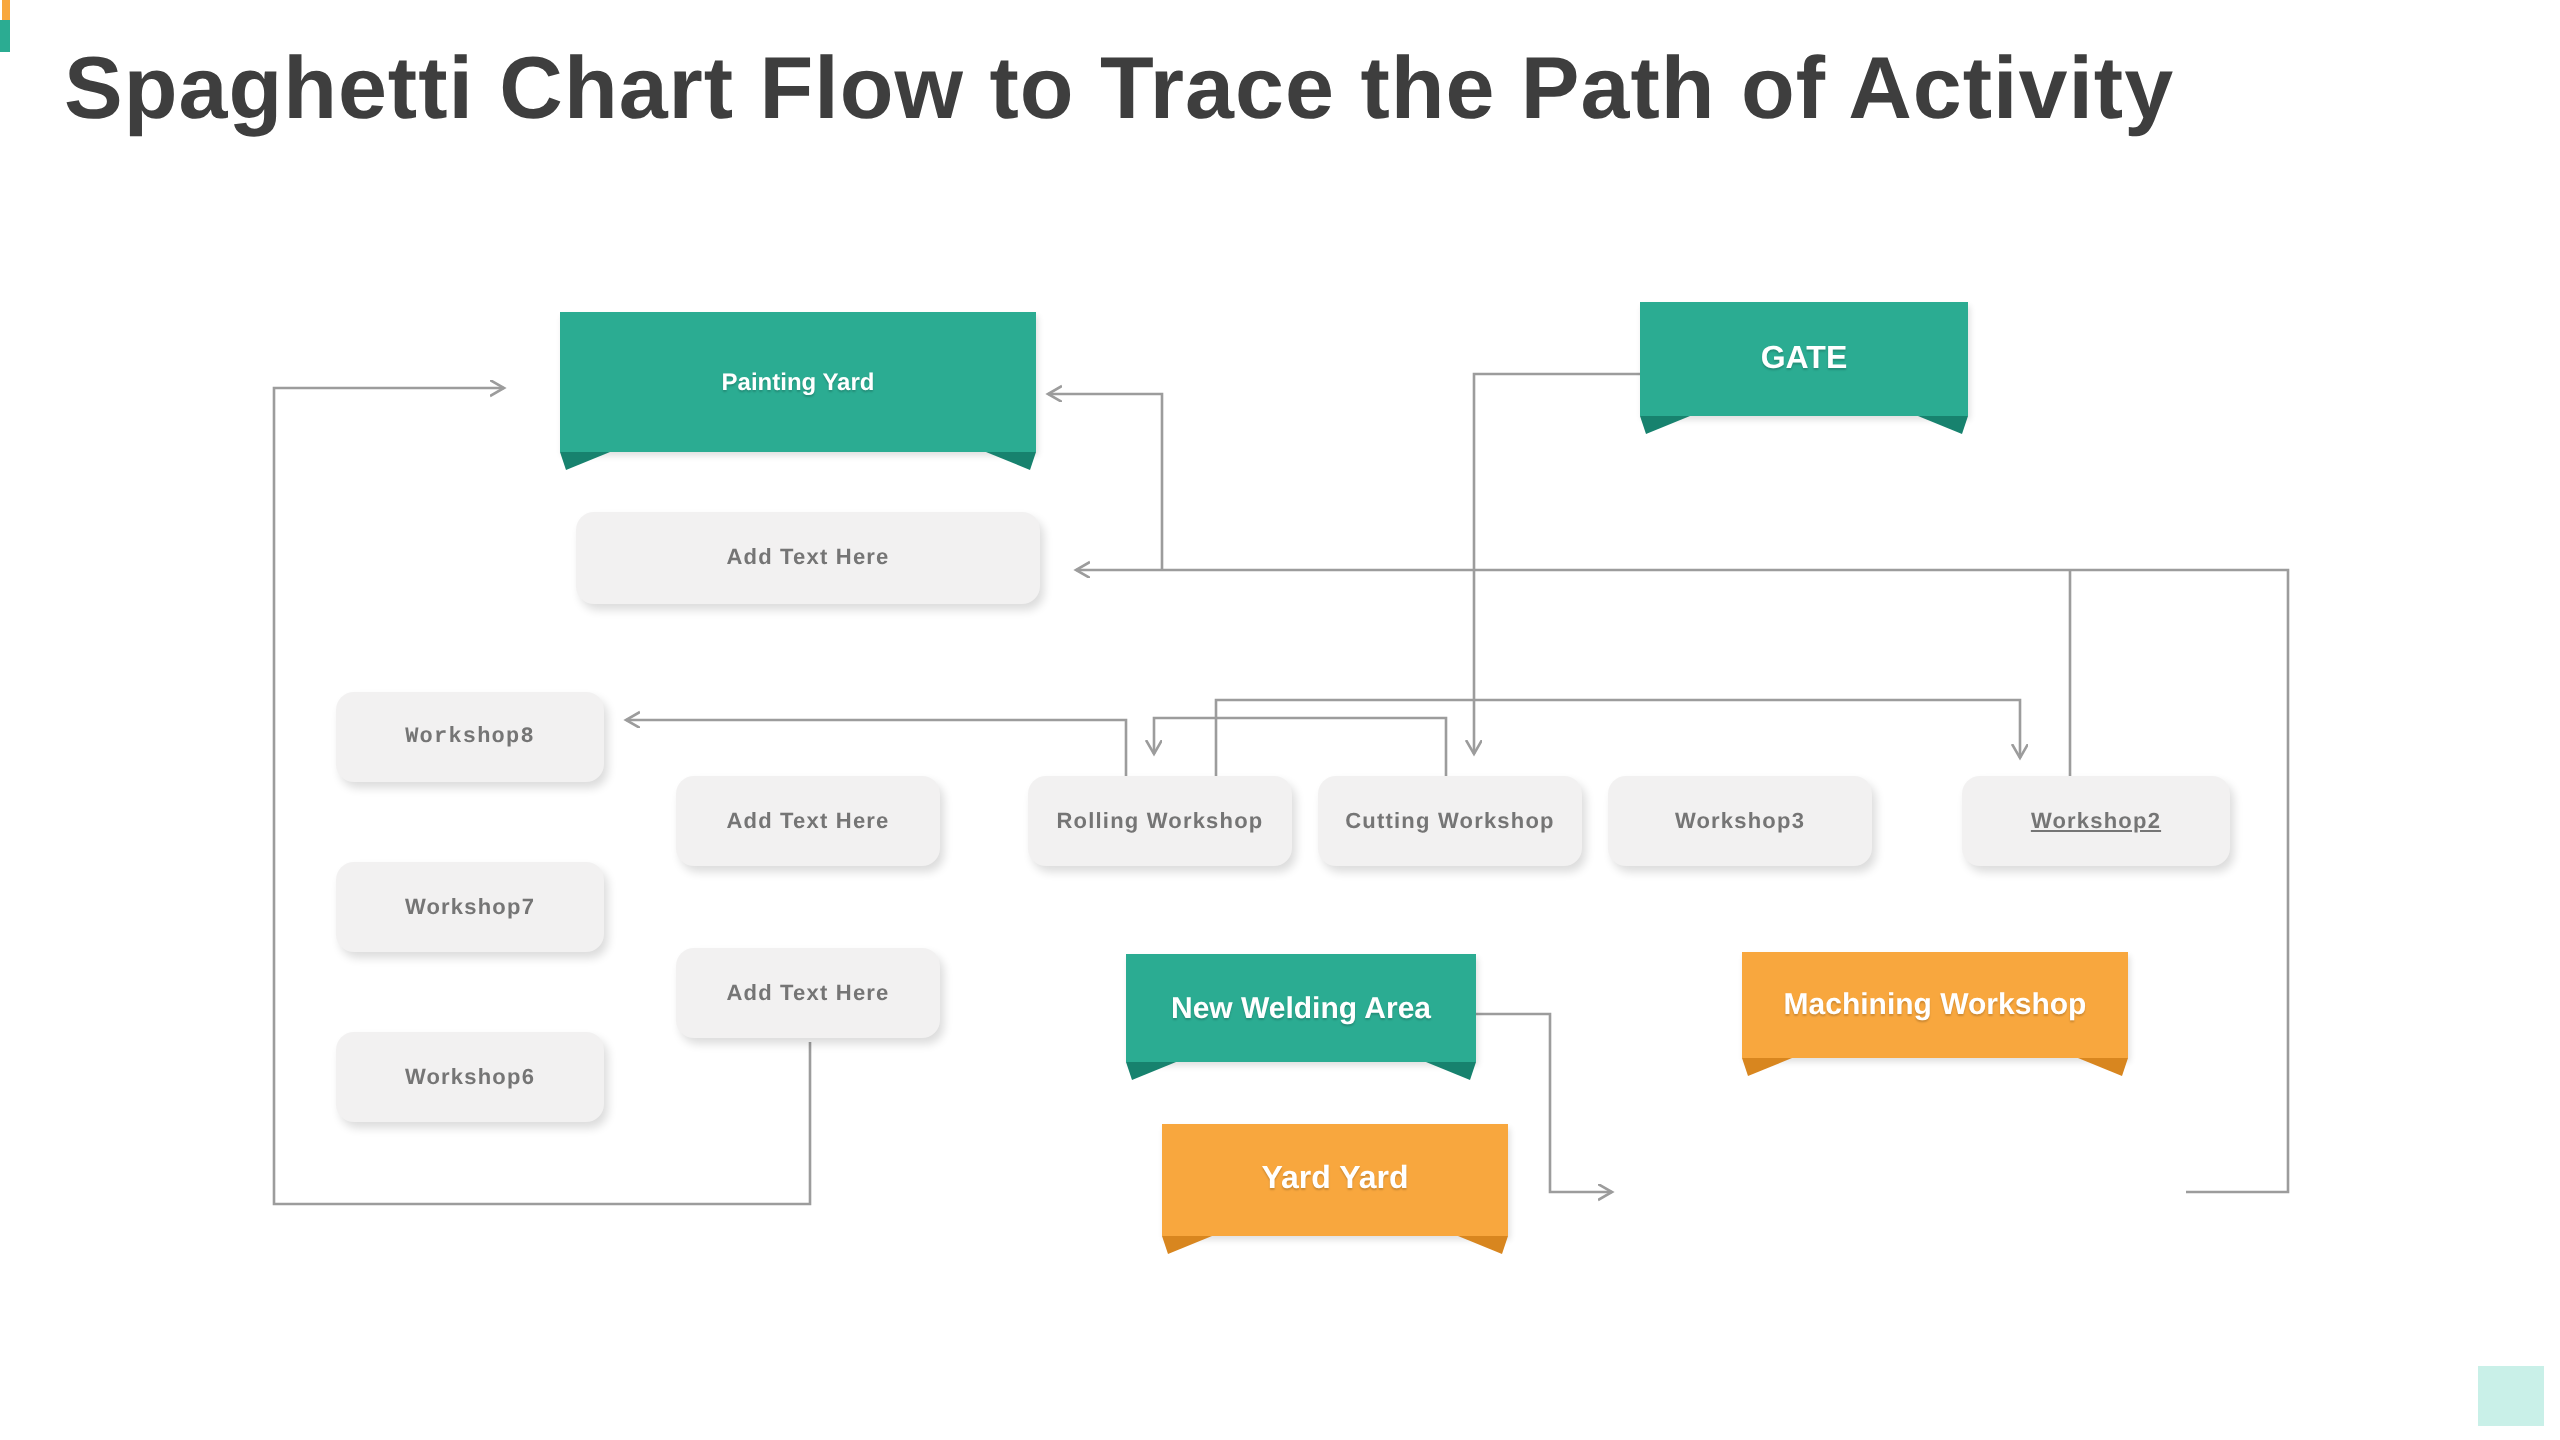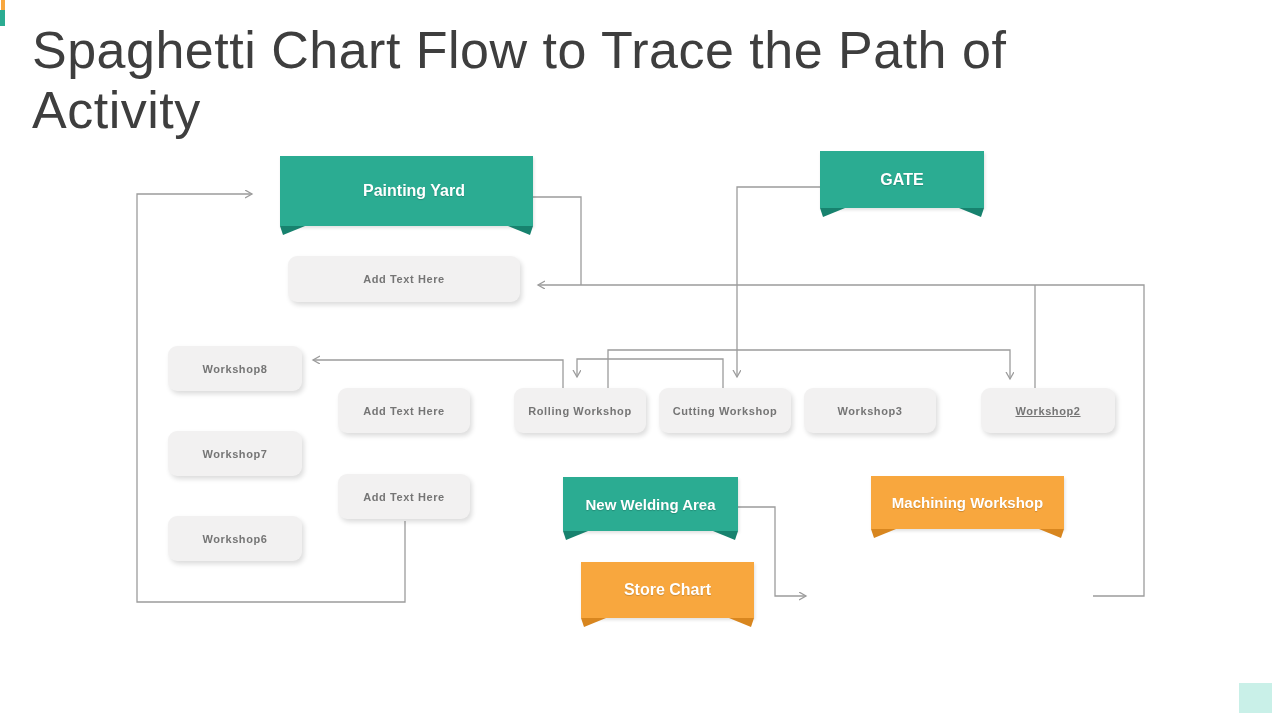--- a/index.html
+++ b/index.html
@@ -5,39 +5,39 @@
   html,body{margin:0;padding:0;background:#ffffff;}
   body{font-family:"Liberation Sans", sans-serif;}
   .slide{position:relative;width:1280px;height:720px;background:#ffffff;overflow:hidden;}
 
   
   .accent-orange{position:absolute;left:1px;top:0;width:4px;height:10px;background:var(--orange);}
   .accent-teal{position:absolute;left:0;top:10px;width:5px;height:16px;background:var(--teal);}
 
   
   .title{position:absolute;left:32px;top:20px;width:1100px;
-         font-size:52px;font-weight:400;letter-spacing:.5px;color:var(--title_text);}
+         font-size:44px;font-weight:700;letter-spacing:.5px;color:var(--title_text);}
 
   
   .wires{position:absolute;left:0;top:0;z-index:1;}
   .flow{fill:none;stroke:var(--line);stroke-width:1.3px;}
   .arrowhead{fill:none;stroke:var(--line);stroke-width:1.3px;}
 
   
   .ribbon{position:absolute;z-index:2;display:flex;align-items:center;justify-content:center;
           color:#ffffff;font-weight:bold;text-align:center;
           text-shadow:0 1px 1px rgba(0,0,0,.18);box-shadow:1px 2px 3px rgba(0,0,0,.12);}
   .ribbon.teal{background:var(--teal);}
   .ribbon.orange{background:var(--orange);margin-left:16px;}
   .fold{position:absolute;top:100%;width:25px;height:9px;}
   .fold.l{left:0;clip-path:polygon(0 0,100% 0,12% 100%);}
   .fold.r{right:0;clip-path:polygon(0 0,100% 0,88% 100%);}
   .teal .fold{background:var(--teal_dark);}
   .orange .fold{background:var(--orange_dark);}
-  .fs17{font-size:16px;padding-left:15px;} .fs16{font-size:16px;} .fs15{font-size:15px;}
+  .fs17{font-size:12px;} .fs16{font-size:16px;} .fs15{font-size:15px;}
 
   
   .gbox{position:absolute;z-index:2;display:flex;align-items:center;justify-content:center;
         background:var(--gray_box);border-radius:9px;
         box-shadow:2px 3px 5px rgba(0,0,0,.14);
         color:var(--gray_text);font-size:11px;font-weight:bold;letter-spacing:.6px;}
 
   
   .corner-square{position:absolute;right:8px;bottom:7px;width:33px;height:30px;background:var(--corner_square);}
 </style>
@@ -86,28 +86,28 @@
     <i class="fold r"></i>
   </div>
 
   <div class="ribbon orange fs15" style="left:855px;top:476px;width:193px;height:53px;">
     <span>Machining Workshop</span>
     <i class="fold l"></i>
     <i class="fold r"></i>
   </div>
 
   <div class="ribbon orange fs16" style="left:565px;top:562px;width:173px;height:56px;">
-    <span>Store Chart</span>
+    <span>Yard Yard</span>
     <i class="fold l"></i>
     <i class="fold r"></i>
   </div>
 
   <div class="gbox" style="left:288px;top:256px;width:232px;height:46px;">Add Text Here</div>
 
-  <div class="gbox" style="left:168px;top:346px;width:134px;height:45px;">Workshop8</div>
+  <div class="gbox" style="left:168px;top:346px;width:134px;height:45px;font-family:Liberation Mono, monospace;">Workshop8</div>
 
   <div class="gbox" style="left:338px;top:388px;width:132px;height:45px;">Add Text Here</div>
 
   <div class="gbox" style="left:514px;top:388px;width:132px;height:45px;text-align:center;">Rolling Workshop</div>
 
   <div class="gbox" style="left:659px;top:388px;width:132px;height:45px;">Cutting Workshop</div>
 
   <div class="gbox" style="left:804px;top:388px;width:132px;height:45px;">Workshop3</div>
 
   <div class="gbox" style="left:981px;top:388px;width:134px;height:45px;text-decoration:underline;">Workshop2</div>

